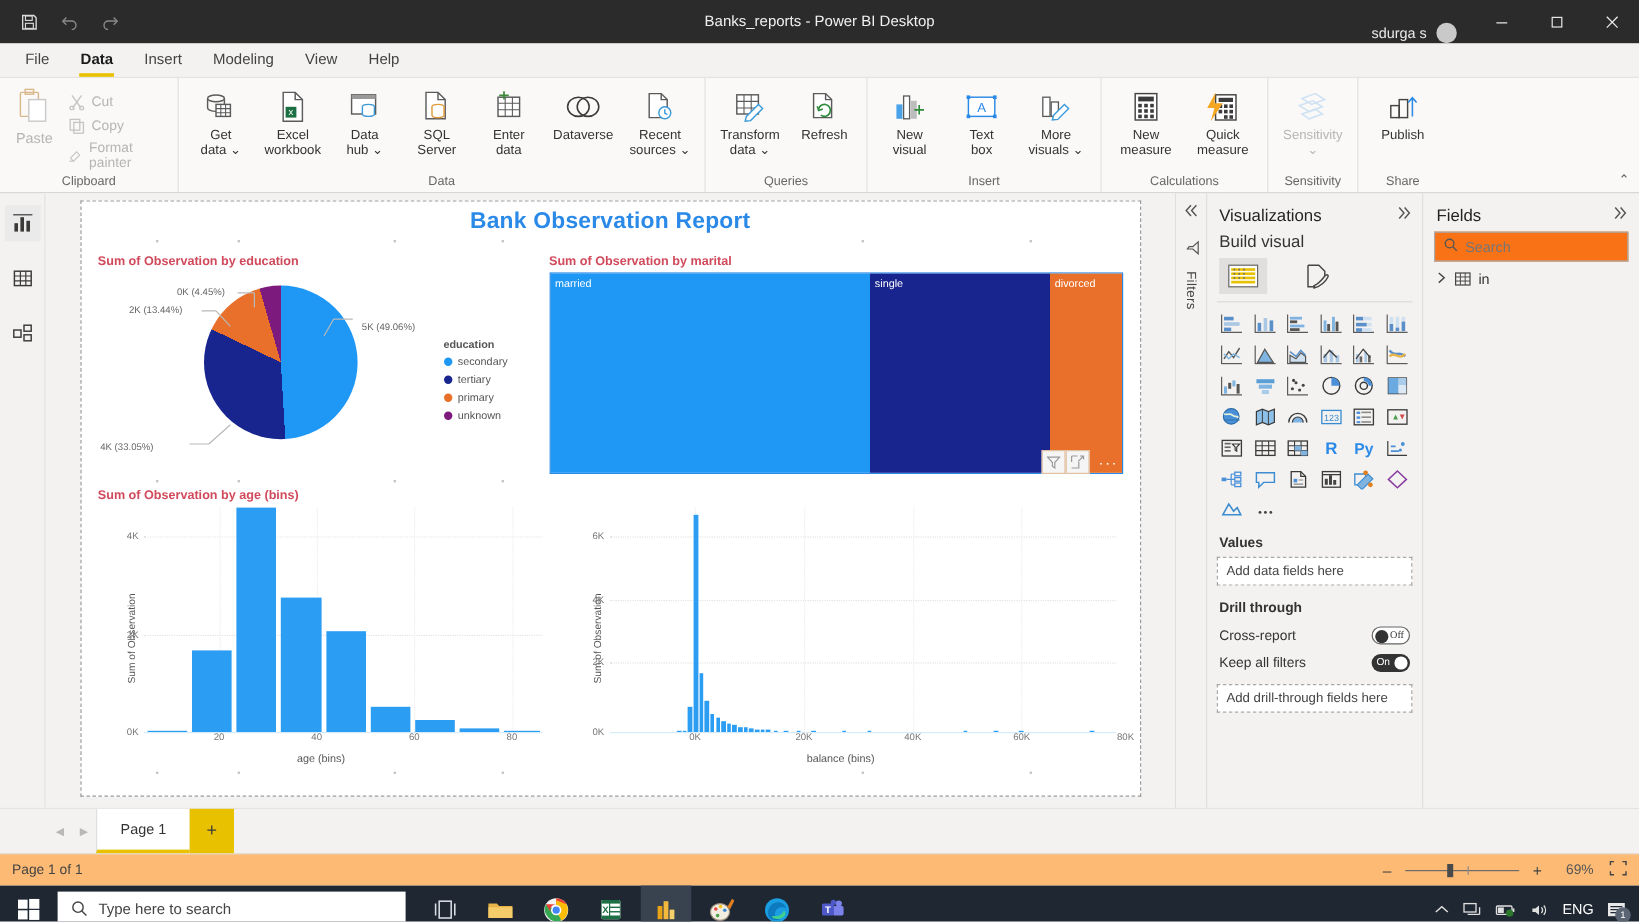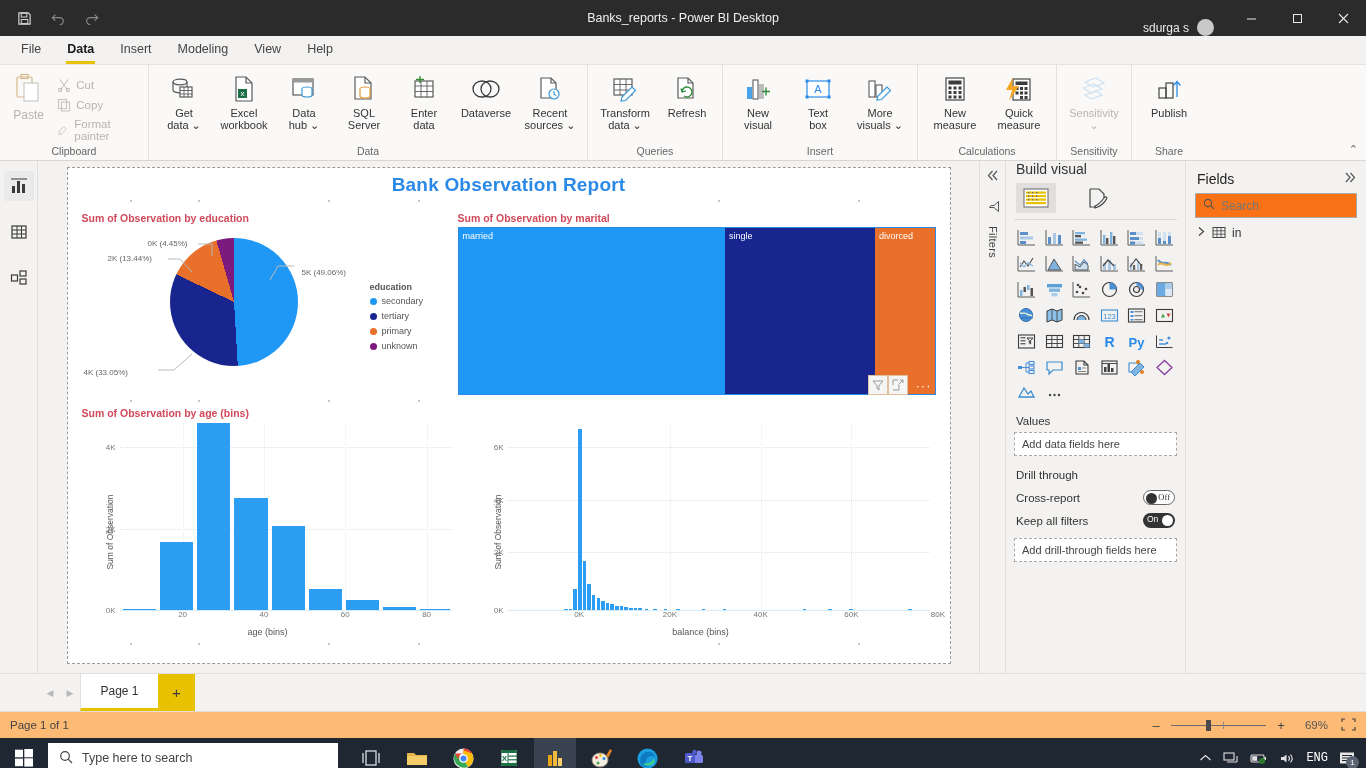--- a/index.html
+++ b/index.html
@@ -184,21 +184,21 @@
   .build-tabs { display: flex; gap: 22px; padding: 2px 0 6px 2px; position: relative; }
   .build-tab {
     width: 40px; height: 30px; display: flex; align-items: center; justify-content: center; cursor: pointer;
   }
   .build-tab.active { background: #e1dfdd; }
   .viz-grid-wrap { border-top: 1px solid #dcdad8; padding-top: 7px; }
   .viz-grid { display: grid; grid-template-columns: repeat(6, 1fr); gap: 5px 2px; }
   .viz-ico {
     height: 21px; display: flex; align-items: center; justify-content: center; cursor: pointer; border-radius: 2px;
   }
-  .pane-sect { font-size: 11.5px; color: #333; margin: 11px 0 5px 2px; }
+  .pane-sect { font-size: 11.5px; color: #333; margin: 11px 0 5px 2px; font-weight: bold; }
   .dropzone {
     border: 1px dashed #a9a9a9; background: #ffffff; font-size: 11px; color: #444;
     padding: 5px 7px; margin-bottom: 2px;
   }
   .toggle-row {
     display: flex; align-items: center; justify-content: space-between;
     padding: 4px 2px; font-size: 11.5px; color: #333;
   }
   .toggle { width: 32px; height: 15px; border-radius: 8px; position: relative; cursor: pointer; }
   .toggle .knob { position: absolute; top: 2px; width: 11px; height: 11px; border-radius: 50%; }
@@ -272,21 +272,21 @@
   }
   .tb-icons { display: flex; align-items: center; gap: 4px; margin-left: 12px; }
   .tb-ico {
     width: 42px; height: 40px; display: flex; align-items: center; justify-content: center;
     cursor: pointer; position: relative;
   }
   .tb-ico.open:after {
     content: ''; position: absolute; bottom: 1px; left: 10px; right: 10px; height: 3px; background: #3d8ee0;
   }
   .tb-ico.active { background: #39424f; }
-  .tray { margin-left: auto; display: flex; align-items: center; gap: 11px; padding-right: 10px; font-size: 12px; font-family: Liberation Mono, monospace; }
+  .tray { margin-left: auto; display: flex; align-items: center; gap: 11px; padding-right: 10px; font-size: 12px; }
   .tray-item { cursor: pointer; display: flex; align-items: center; }
 </style>
 </head>
 <body>
 
 <div class="titlebar">
   <div class="qat">
     <div class="qat-btn">
       <svg width="15" height="15" viewBox="0 0 16 16">
           <path d="M2 2h10l2 2v10H2V2z" fill="none" stroke="#dcdcdc" stroke-width="1.2"></path>
@@ -835,20 +835,28 @@
     </div>
     <div style="transform:rotate(90deg);margin-top:6px">
       <svg width="12" height="12" viewBox="0 0 12 12">
           <path d="M1 2h10L7 6.5V11L5 9.5V6.5z" fill="none" stroke="#555" stroke-width="1"></path>
         </svg>
     </div>
     <div class="filters-label">Filters</div>
   </div>
 
   <div class="vizpane">
+    <div class="pane-head">
+      <span class="pane-title">Visualizations</span>
+      <span class="chev">
+        <svg width="13" height="13" viewBox="0 0 13 13">
+            <path d="M2 2 6 6.5 2 11M6.5 2l4 4.5-4 4.5" fill="none" stroke="#555" stroke-width="1.2"></path>
+          </svg>
+      </span>
+    </div>
     <div class="pane-sub">Build visual</div>
     <div class="build-tabs">
       <div class="build-tab active">
         <svg width="26" height="20" viewBox="0 0 26 20">
             <rect x="1" y="1" width="24" height="18" fill="#fff" stroke="#666" stroke-width="1"></rect>
             <g fill="#e8c100">
               <rect x="3" y="3.5" width="20" height="2.2"></rect>
               <rect x="3" y="7" width="20" height="2.2"></rect>
               <rect x="3" y="10.5" width="20" height="2.2"></rect>
               <rect x="3" y="14" width="20" height="2.2"></rect>

